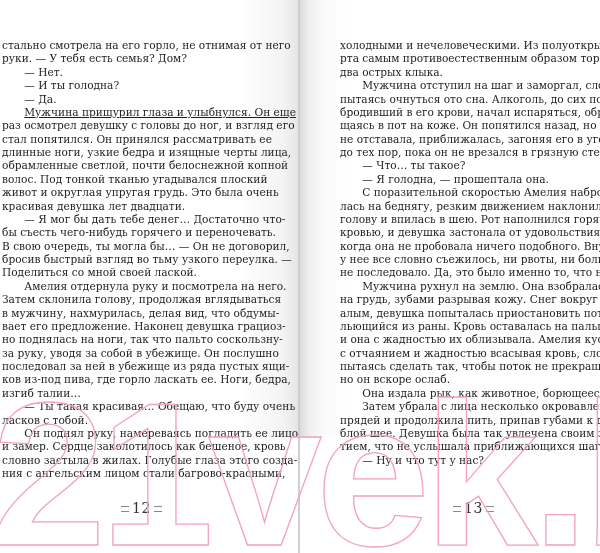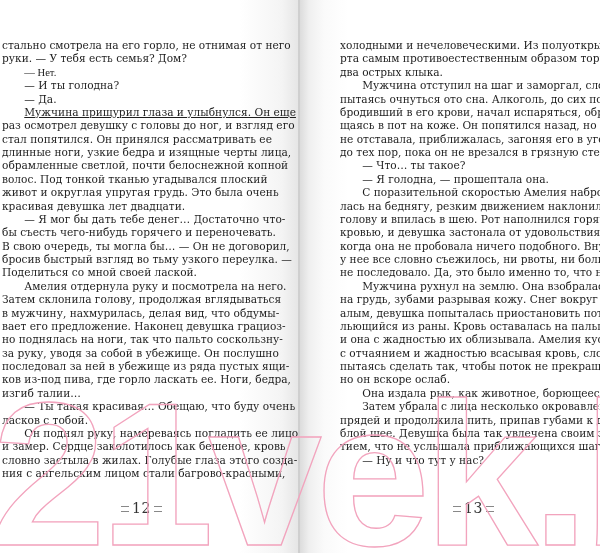--- a/index.html
+++ b/index.html
@@ -3,21 +3,21 @@
 <meta charset="utf-8">
 <style>
   html, body { margin: 0; padding: 0; }
   body {
     width: 600px; height: 553px; overflow: hidden; position: relative;
     background: #ffffff;
     font-family: "DejaVu Serif", "Liberation Serif", serif;
     color: #1e1e1e;
   }
   .spread { position: absolute; inset: 0; display: flex; }
-  .page { position: relative; height: 553px; box-sizing: border-box; }
+  .page { position: relative; height: 437px; box-sizing: border-box; }
   .page-left {
     width: 300px;
     background: linear-gradient(to right, #ffffff 0%, #ffffff 80%, #f4f4f4 94%, #e4e4e4 100%);
   }
   .page-right {
     width: 300px;
     background: linear-gradient(to right, #dcdcdc 0%, #efefef 3%, #fafafa 8%, #ffffff 16%, #ffffff 100%);
   }
   .spine {
     position: absolute; left: 298px; top: 0; width: 2px; height: 553px;
@@ -48,21 +48,21 @@
   }
 </style>
 </head>
 <body>
 
 <div class="spread">
   <div class="page page-left">
     <div class="text" id="left-text">
         <span class="line">стально смотрела на его горло, не отнимая от него</span>
         <span class="line last">руки. — У тебя есть семья? Дом?</span>
-        <span class="line last" style="text-indent: 2.1em; font-family: Liberation Serif, serif;">— Нет.</span>
+        <span class="line last" style="text-indent: 2.1em;">— Нет.</span>
         <span class="line last" style="text-indent: 2.1em;">— И ты голодна?</span>
         <span class="line last" style="text-indent: 2.1em;">— Да.</span>
         <span class="line" style="text-indent: 2.1em; text-decoration: underline;">Мужчина прищурил глаза и улыбнулся. Он еще</span>
         <span class="line">раз осмотрел девушку с головы до ног, и взгляд его</span>
         <span class="line">стал попятился. Он принялся рассматривать ее</span>
         <span class="line">длинные ноги, узкие бедра и изящные черты лица,</span>
         <span class="line">обрамленные светлой, почти белоснежной копной</span>
         <span class="line">волос. Под тонкой тканью угадывался плоский</span>
         <span class="line">живот и округлая упругая грудь. Это была очень</span>
         <span class="line last">красивая девушка лет двадцати.</span>

